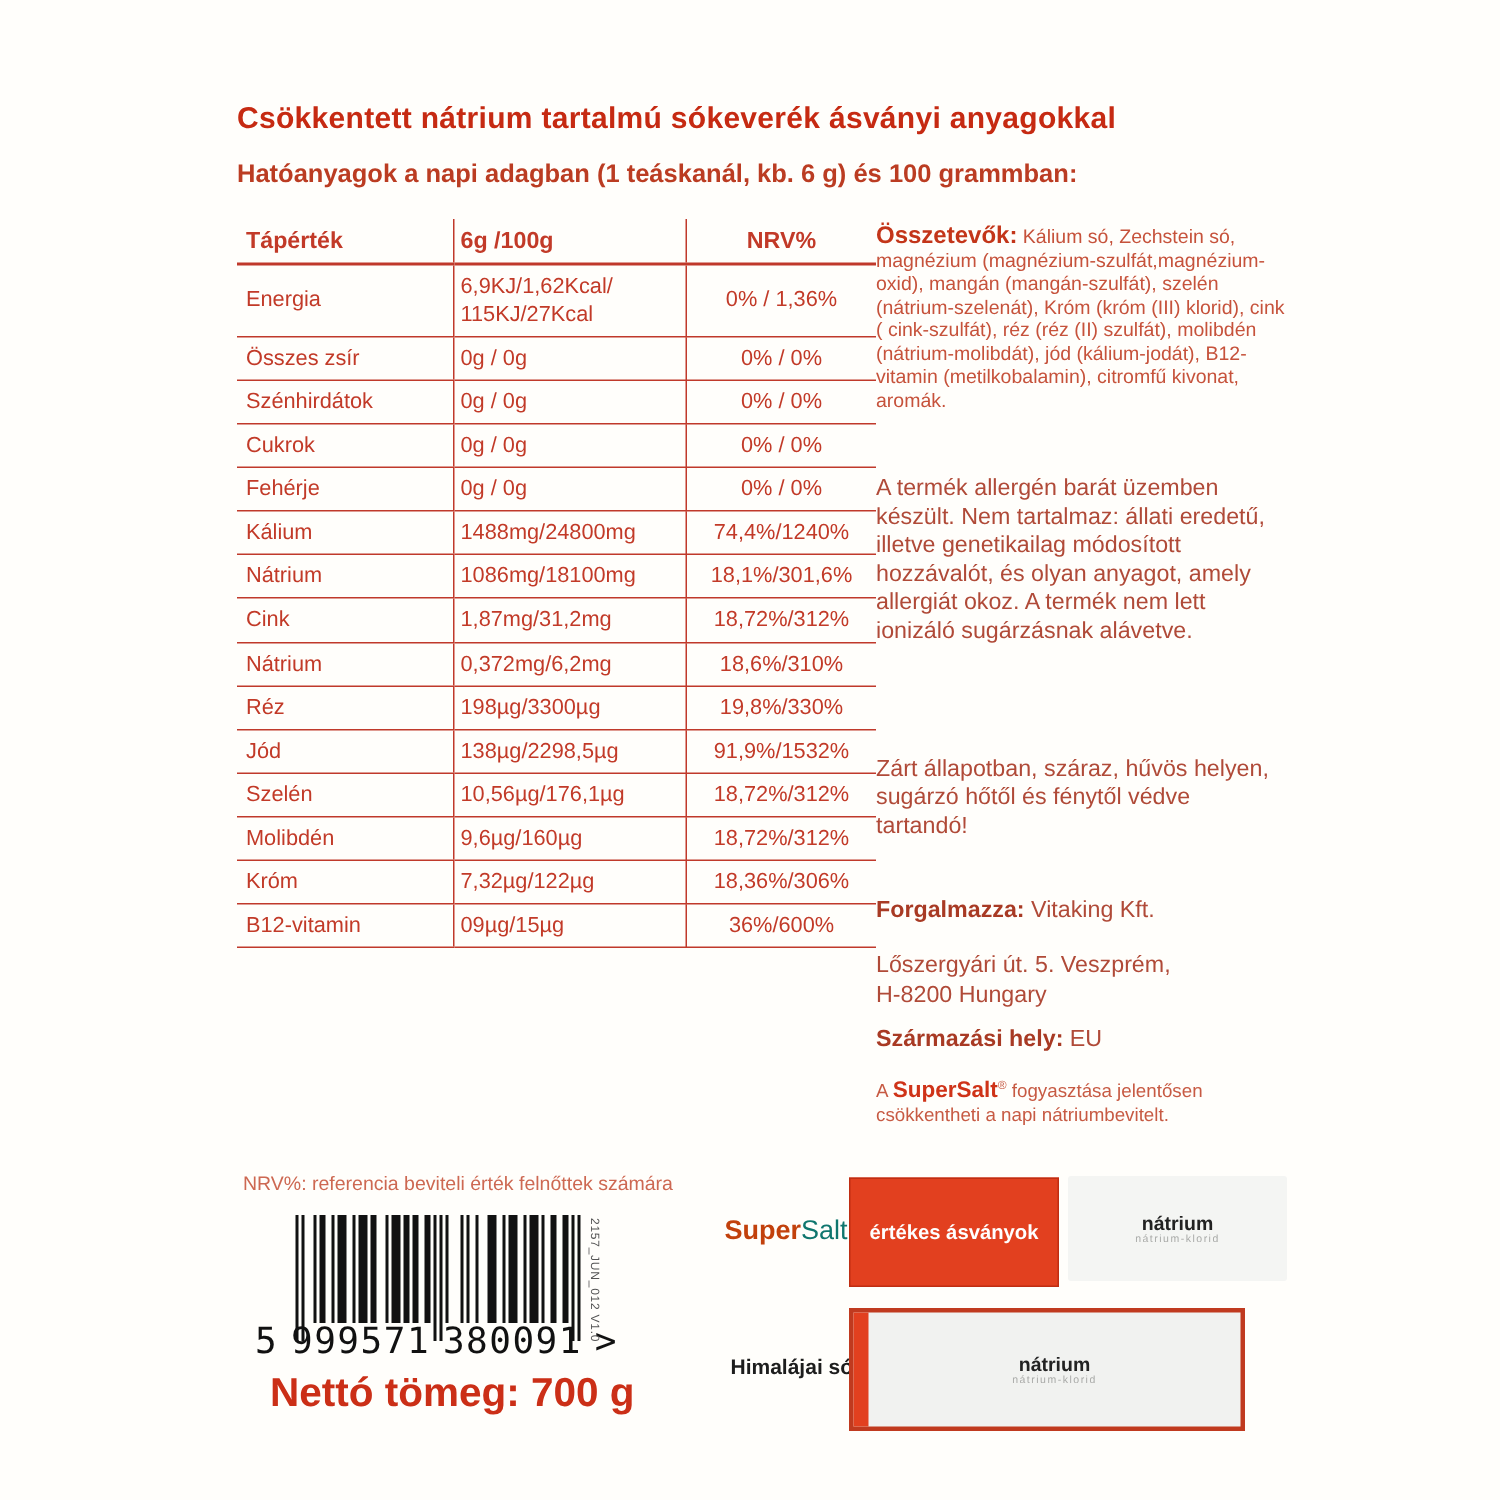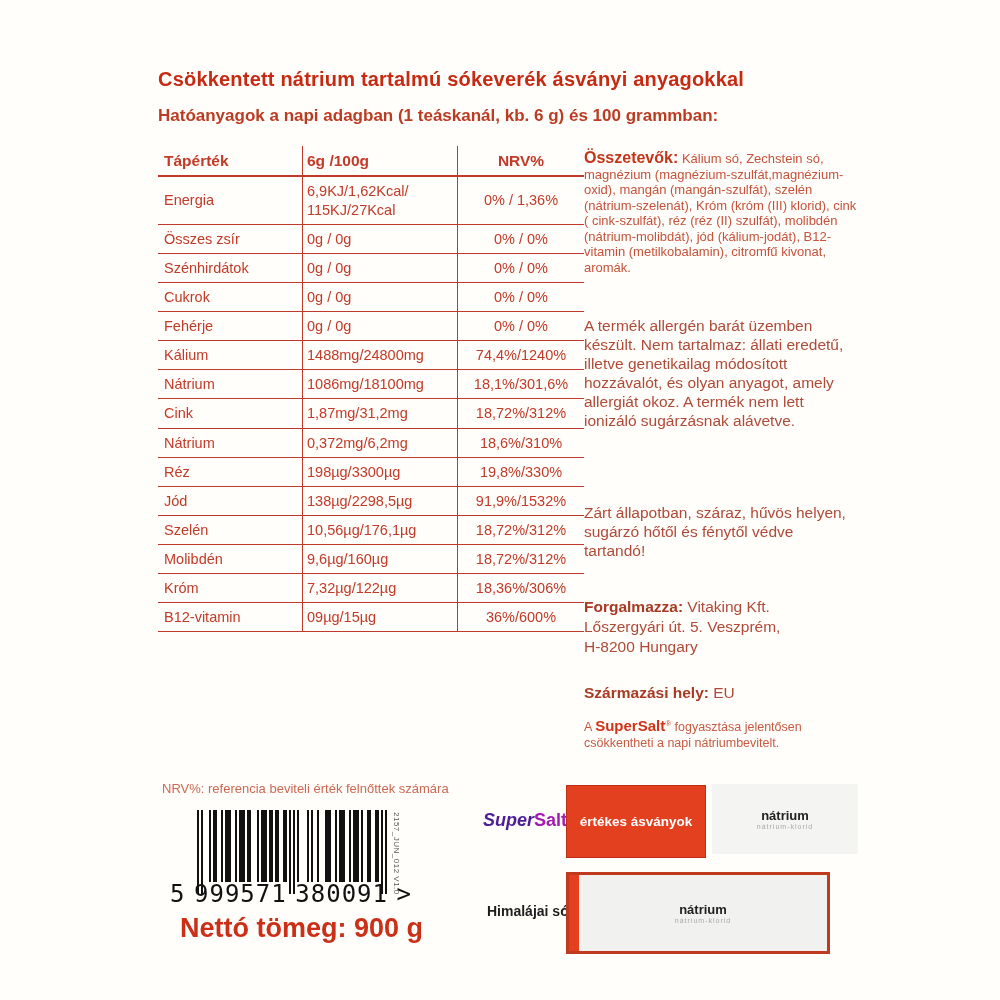--- a/index.html
+++ b/index.html
@@ -26,40 +26,40 @@
   .footnote{left:162px;top:781px;font-size:13px;color:#cd6852;text-align:center;}
   
   .rcol{left:584px;width:274px;}
   .ing{top:150px;font-size:13px;line-height:15.5px;color:#c6523b;}
   .ing b{font-size:16px;color:#c33519;}
   .para{font-size:15.5px;line-height:19px;color:#b04a38;}
   .allergen{top:316px;}
   .storage{top:503px;}
   .distrib{top:597px;font-size:15.5px;line-height:20px;color:#b04a38;}
   .distrib b{color:#a83a24;}
-  .addr{white-space:pre-line;}
+  .addr{white-space:pre-line;margin-top:17px;}
   .origin{top:684px;font-size:15.5px;color:#b04a38;}
   .origin b{color:#a83a24;}
   .claim{top:716px;font-size:12.5px;line-height:16px;color:#c75a43;}
   .claim .brand{font-size:15px;font-weight:bold;color:#cf3318;}
   .claim sup{font-size:8px;}
   
   .bc-bars{left:197px;top:810px;display:flex;align-items:flex-start;height:84px;}
   .bc-mod{height:72px;}
   .bc-mod.bar{background:#111;}
   .bc-mod.tall{height:84px;}
   .bc-digits{left:170px;top:880px;width:242px;display:flex;justify-content:space-between;
     font-family:"DejaVu Sans Mono", monospace;font-size:24px;color:#111;}
   .bc-digits span{letter-spacing:1px;}
   .bc-side{left:392px;top:812px;writing-mode:vertical-rl;font-size:8px;color:#555;letter-spacing:.5px;}
   .netweight{left:180px;top:913px;font-size:27px;font-weight:bold;color:#cb2f17;}
   
   .brandtext{left:483px;top:810px;font-size:18px;}
-  .brandtext .sup{font-weight:600;color:#4c1d95;font-style:italic;}
-  .brandtext .salt{font-weight:700;color:#a21caf;}
+  .brandtext .sup{font-weight:600;color:#c2410c;}
+  .brandtext .salt{font-weight:400;color:#0f766e;}
   .orangebox{left:566px;top:785px;width:138px;height:71px;background:#e2401f;border:1px solid #bf2d12;
     display:flex;align-items:center;justify-content:center;}
   .orangebox span{color:#fff;font-weight:bold;font-size:13.5px;}
   .graybox{left:712px;top:784px;width:146px;height:70px;background:#f4f5f3;border-radius:2px;
     display:flex;flex-direction:column;align-items:center;justify-content:center;}
   .boxtitle{font-size:13px;font-weight:bold;color:#222;}
   .boxsub{font-size:7px;color:#a9aaa8;letter-spacing:1px;}
   .himalaya{left:487px;top:903px;font-size:14px;font-weight:bold;color:#1d1d1d;}
   .borderbox{left:566px;top:872px;width:258px;height:76px;background:#f1f2f0;border:3px solid #c03a1f;
     display:flex;align-items:stretch;}
@@ -240,21 +240,21 @@
     <div class="bc-mod" style="width: 2px;"></div>
     <div class="bc-mod bar tall" style="width: 2px;"></div>
   </div>
 <div class="abs bc-digits">
   <span>5</span>
   <span>999571</span>
   <span>380091</span>
   <span>&gt;</span>
 </div>
 <div class="abs bc-side">2157_JUN_012 V1.0</div>
-<div class="abs netweight">Nettó tömeg: 900 g</div>
+<div class="abs netweight">Nettó tömeg: 700 g</div>
 
 <div class="abs brandtext">
   <span class="sup">Super</span><span class="salt">Salt</span>
 </div>
 <div class="abs orangebox">
   <span>értékes ásványok</span>
 </div>
 <div class="abs graybox">
   <div class="boxtitle">nátrium</div>
   <div class="boxsub">nátrium-klorid</div>

